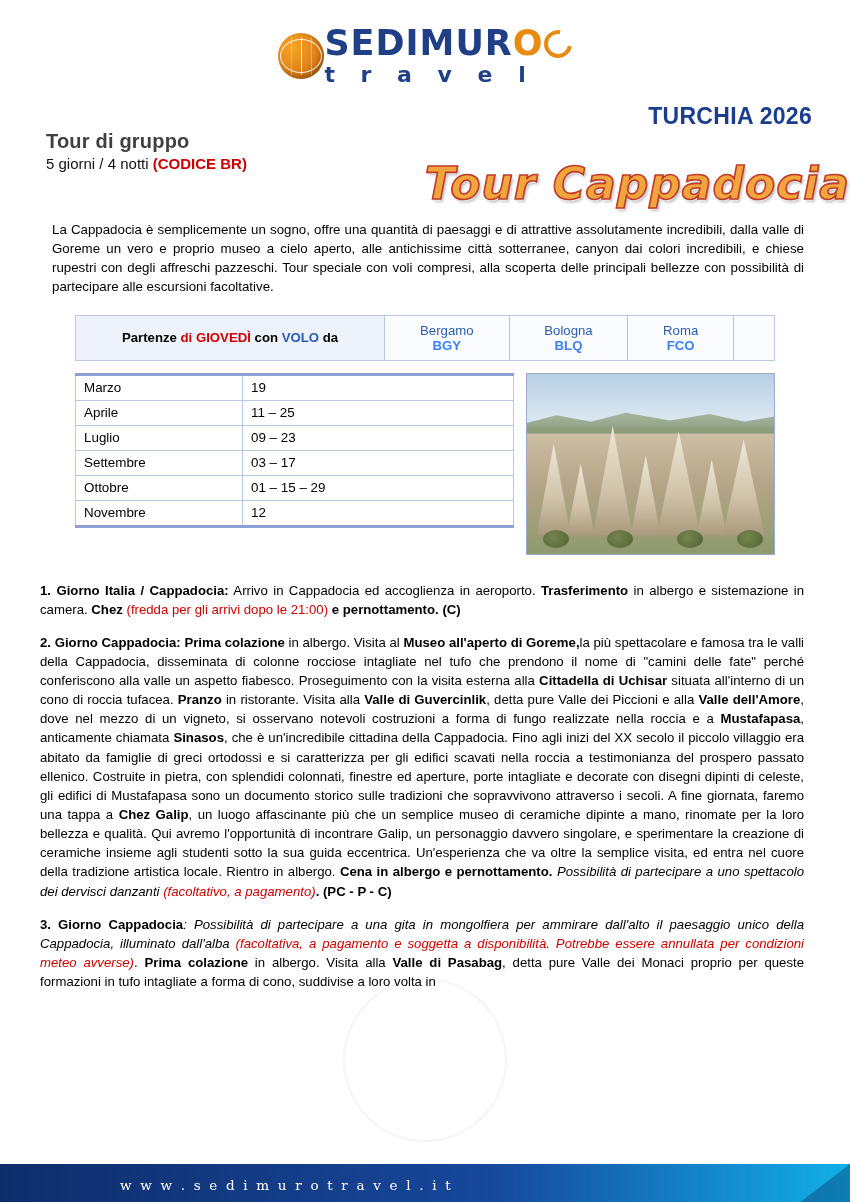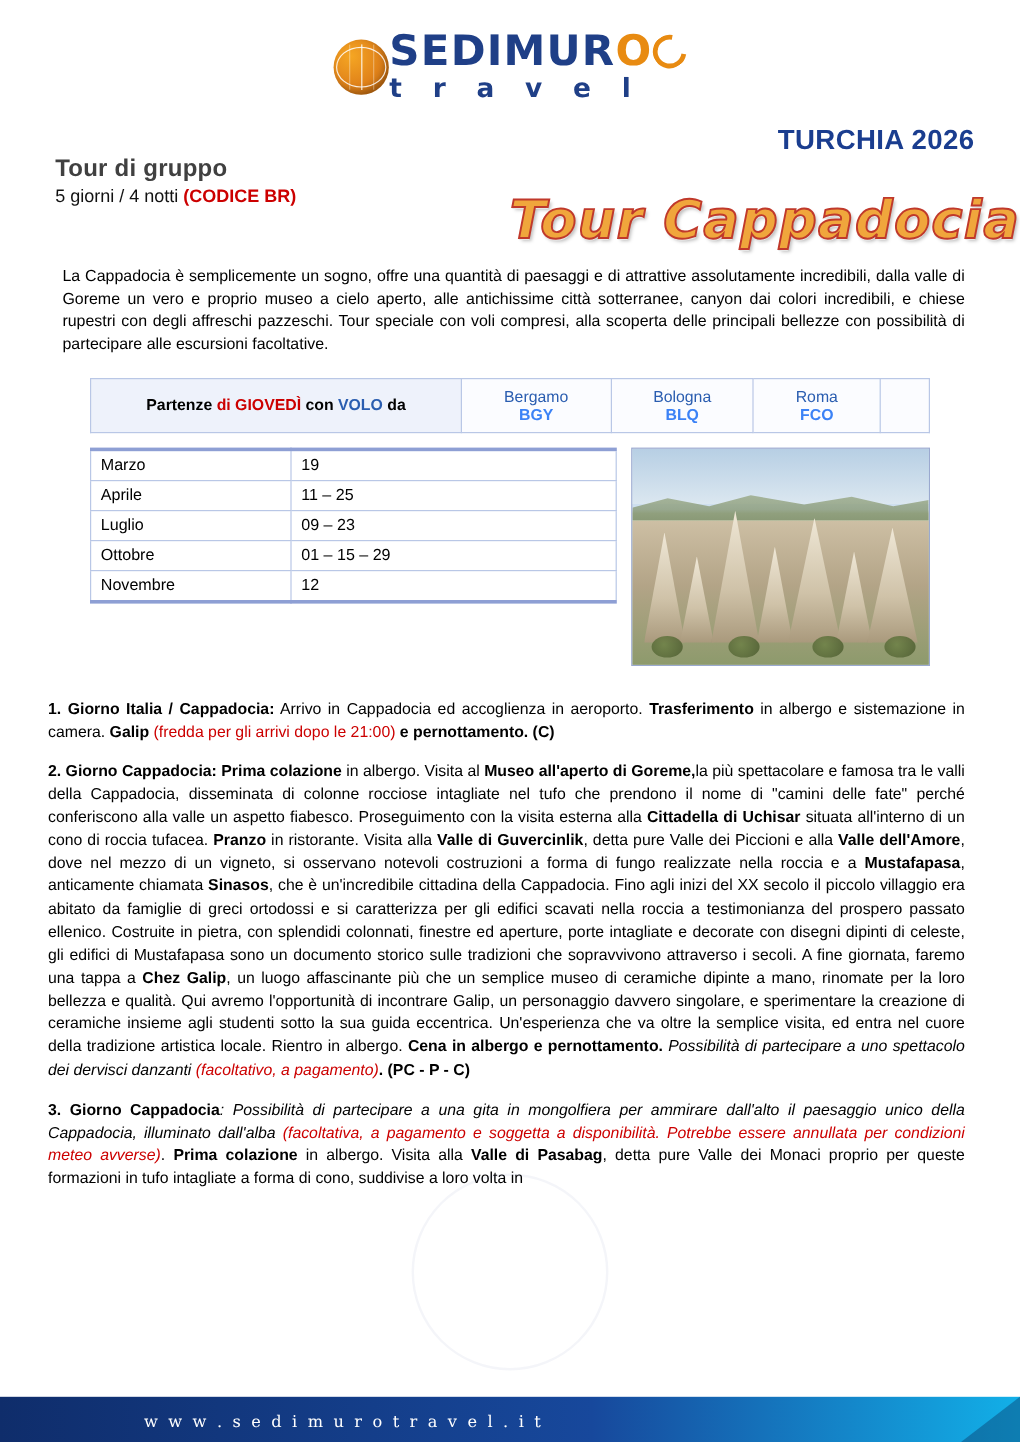--- a/index.html
+++ b/index.html
@@ -328,20 +328,24 @@
       <td class="month">Marzo</td>
       <td>19</td>
     </tr>
     <tr>
       <td class="month">Aprile</td>
       <td>11 – 25</td>
     </tr>
     <tr>
       <td class="month">Luglio</td>
       <td>09 – 23</td>
+    </tr>
+    <tr>
+      <td class="month">Settembre</td>
+      <td>03 – 17</td>
     </tr>
     <tr>
       <td class="month">Ottobre</td>
       <td>01 – 15 – 29</td>
     </tr>
     <tr>
       <td class="month">Novembre</td>
       <td>12</td>
     </tr>
   </tbody>
@@ -360,21 +364,21 @@
     <div class="cone" style="left:196px;width:42px;height:96px;"></div>
     <div class="bush" style="left:16px;"></div>
     <div class="bush" style="left:80px;"></div>
     <div class="bush" style="left:150px;"></div>
     <div class="bush" style="left:210px;"></div>
   </div>
 </div>
 
 <div class="body-text">
 
-  <p><b>1. Giorno Italia / Cappadocia:</b><span> Arrivo in Cappadocia ed accoglienza in aeroporto. </span><b>Trasferimento</b><span> in albergo e sistemazione in camera. </span><b>Galip</b><span class="red"> (fredda per gli arrivi dopo le 21:00)</span><b> e pernottamento. (C)</b></p>
+  <p><b>1. Giorno Italia / Cappadocia:</b><span> Arrivo in Cappadocia ed accoglienza in aeroporto. </span><b>Trasferimento</b><span> in albergo e sistemazione in camera. </span><b>Chez</b><span class="red"> (fredda per gli arrivi dopo le 21:00)</span><b> e pernottamento. (C)</b></p>
 
   <p><b>2. Giorno Cappadocia:</b><b> Prima colazione</b><span> in albergo. Visita al </span><b>Museo all'aperto di Goreme,</b><span>la più spettacolare e famosa tra le valli della Cappadocia, disseminata di colonne rocciose intagliate nel tufo che prendono il nome di "camini delle fate" perché conferiscono alla valle un aspetto fiabesco. Proseguimento con la visita esterna alla </span><b>Cittadella di Uchisar</b><span> situata all'interno di un cono di roccia tufacea. </span><b>Pranzo</b><span> in ristorante. Visita alla </span><b>Valle di Guvercinlik</b><span>, detta pure Valle dei Piccioni e alla </span><b>Valle dell'Amore</b><span>, dove nel mezzo di un vigneto, si osservano notevoli costruzioni a forma di fungo realizzate nella roccia e a </span><b>Mustafapasa</b><span>, anticamente chiamata </span><b>Sinasos</b><span>, che è un'incredibile cittadina della Cappadocia. Fino agli inizi del XX secolo il piccolo villaggio era abitato da famiglie di greci ortodossi e si caratterizza per gli edifici scavati nella roccia a testimonianza del prospero passato ellenico. Costruite in pietra, con splendidi colonnati, finestre ed aperture, porte intagliate e decorate con disegni dipinti di celeste, gli edifici di Mustafapasa sono un documento storico sulle tradizioni che sopravvivono attraverso i secoli. A fine giornata, faremo una tappa a </span><b>Chez Galip</b><span>, un luogo affascinante più che un semplice museo di ceramiche dipinte a mano, rinomate per la loro bellezza e qualità. Qui avremo l'opportunità di incontrare Galip, un personaggio davvero singolare, e sperimentare la creazione di ceramiche insieme agli studenti sotto la sua guida eccentrica. Un'esperienza che va oltre la semplice visita, ed entra nel cuore della tradizione artistica locale. Rientro in albergo. </span><b>Cena in albergo e pernottamento.</b><span class="it"> Possibilità di partecipare a uno spettacolo dei dervisci danzanti </span><span class="it red">(facoltativo, a pagamento)</span><b>. (PC - P - C)</b></p>
 
   <p><b>3. Giorno Cappadocia</b><span class="it">: Possibilità di partecipare a una gita in mongolfiera per ammirare dall'alto il paesaggio unico della Cappadocia, illuminato dall'alba </span><span class="it red">(facoltativa, a pagamento e soggetta a disponibilità. Potrebbe essere annullata per condizioni meteo avverse)</span><span>. </span><b>Prima colazione</b><span> in albergo. Visita alla </span><b>Valle di Pasabag</b><span>, detta pure Valle dei Monaci proprio per queste formazioni in tufo intagliate a forma di cono, suddivise a loro volta in</span></p>
 
 </div>
 
 <div class="watermark"></div>
 
 <div class="footer">

